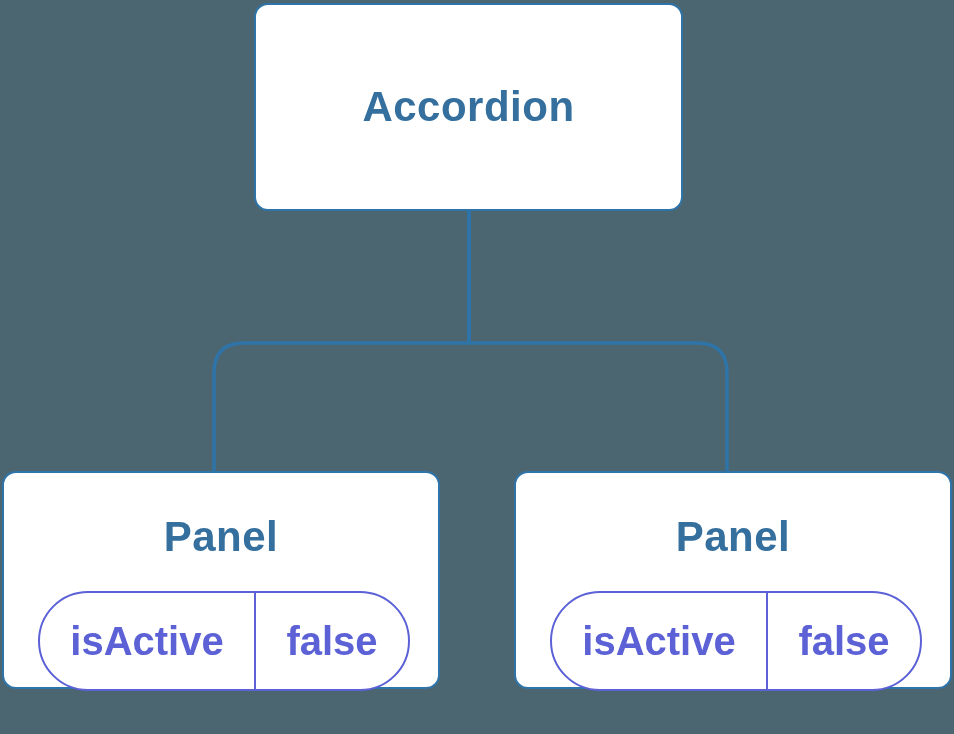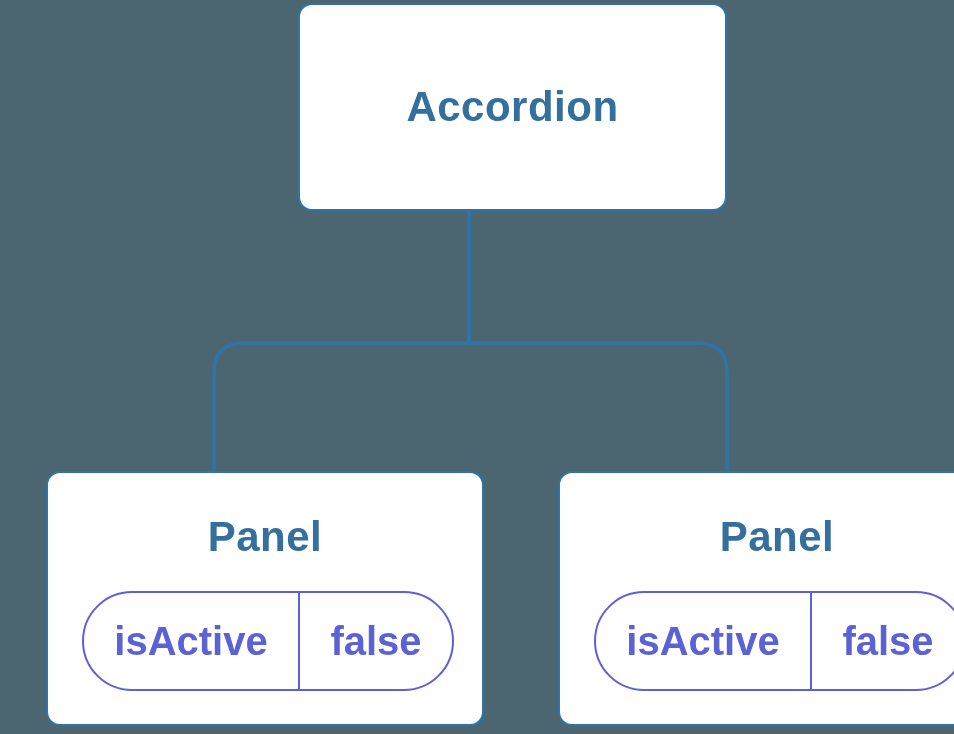--- a/index.html
+++ b/index.html
@@ -32,37 +32,36 @@
     fill: none;
     stroke: var(--connector);
     stroke-width: 3.5;
   }
   .connectors path.stem { stroke-width: 4; }
   .node {
     position: absolute;
     background: var(--box-fill);
     border: 2.5px solid var(--box-border);
     border-radius: 14px;
-    margin-left: 44px;
   }
   .node-root {
     left: 254px; top: 3px;
     width: 429px; height: 208px;
     display: flex;
     align-items: center;
     justify-content: center;
   }
   .node-label {
     color: var(--box-text);
     font-size: 42px;
     font-weight: 600;
     letter-spacing: 0.5px;
   }
   .node-panel {
-    width: 438px; height: 255px;
+    width: 438px; height: 218px;
     top: 471px;
   }
   .node-panel-1 { left: 2px; }
   .node-panel-2 { left: 514px; }
   .panel-title {
     position: absolute;
     top: 40px; left: 0; right: 0;
     text-align: center;
     color: var(--box-text);
     font-size: 42px;

